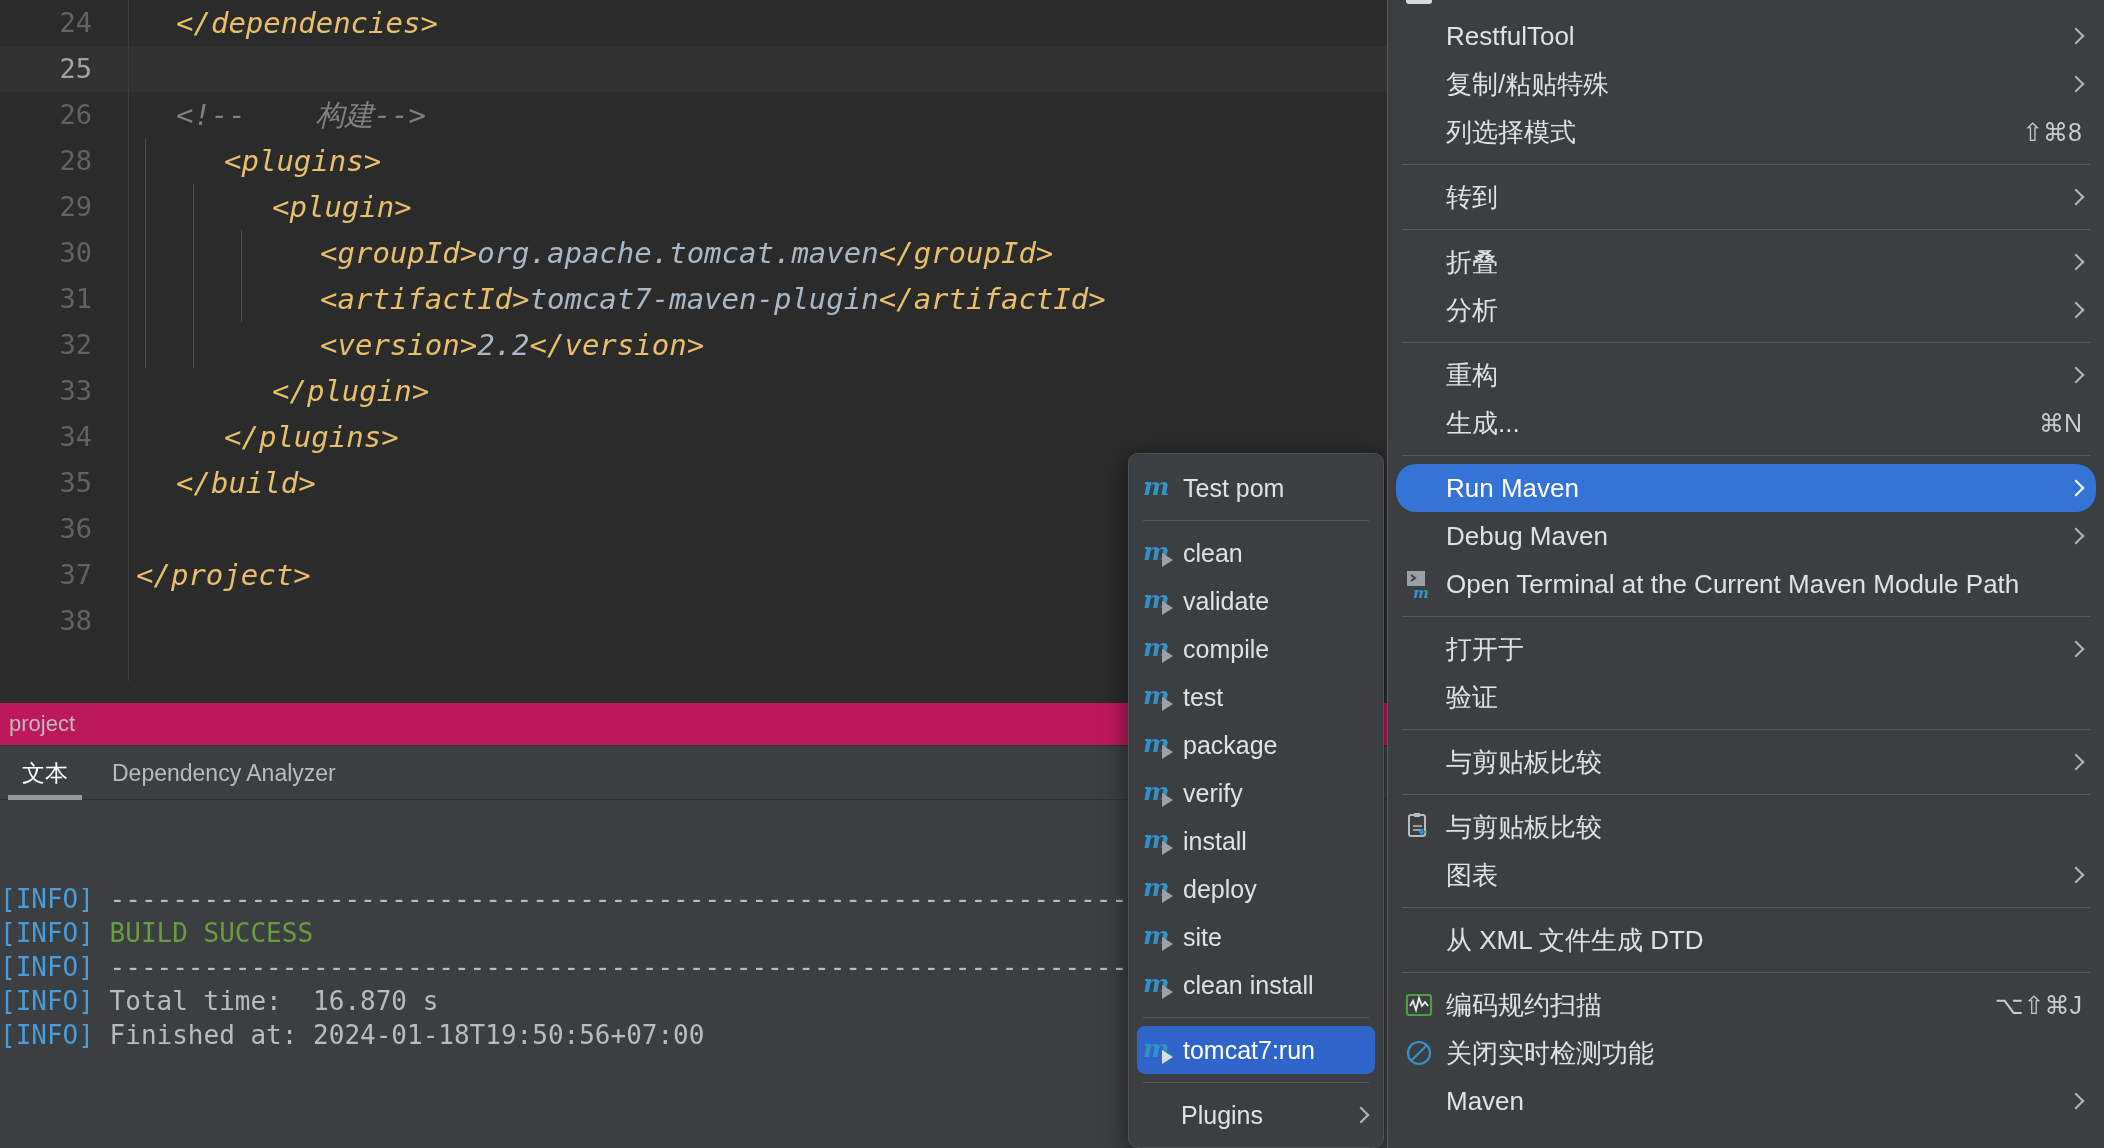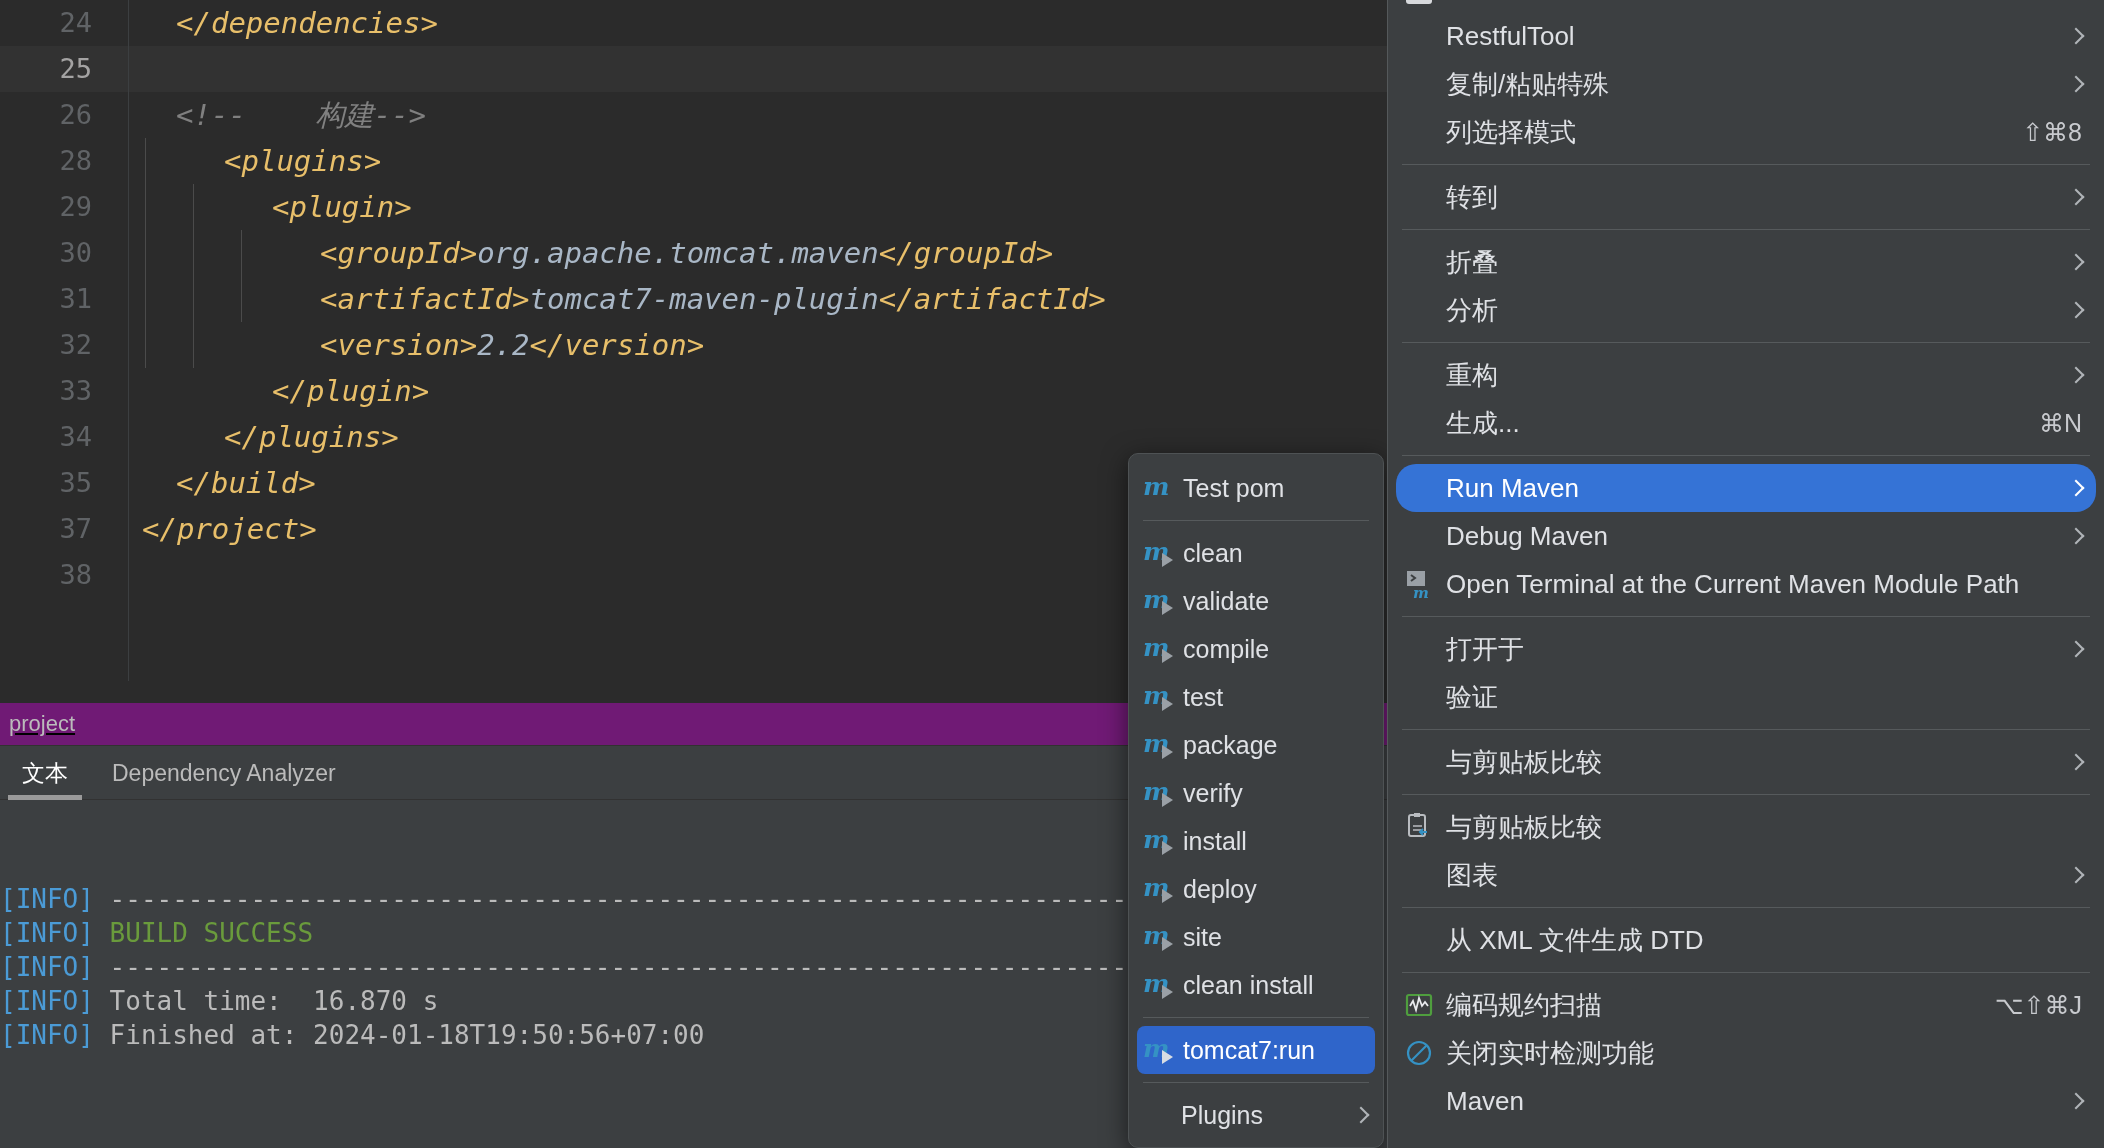--- a/index.html
+++ b/index.html
@@ -43,22 +43,22 @@
     background: #2b2b2b;
   }
 
   
   #bottom-panel {
     position: absolute; left: 0; top: 703px; width: 1387px; height: 445px;
     background: #3c3f41;
   }
   #breadcrumb-bar {
     position: absolute; left: 0; top: 0; width: 100%; height: 43px;
-    background: #701a75; border-bottom: 1px solid #323232;
-    display: flex; align-items: center; padding-left: 9px; text-decoration: underline;
+    background: #be185d; border-bottom: 1px solid #323232;
+    display: flex; align-items: center; padding-left: 9px;
   }
   #breadcrumb-bar .bc-text { color: #bbbbbb; font-size: 22px; }
   #tabs-bar {
     position: absolute; left: 0; top: 44px; width: 100%; height: 53px;
     background: #3c3f41; display: flex; align-items: center;
     border-bottom: 1px solid #323232;
   }
   .panel-tab {
     height: 53px; display: flex; align-items: center; padding: 0 22px;
     color: #bbbbbb; font-size: 23px; position: relative; justify-content: center;
@@ -175,21 +175,22 @@
         <div class="code-line current"><span class="ln">25</span><span class="code-txt" style="padding-left: 0px;"></span></div>
         <div class="code-line"><span class="ln">26</span><span class="code-txt" style="padding-left: 48px;"><span class="cmt">&lt;!--    构建--&gt;</span></span></div>
         <div class="code-line"><span class="ln">28</span><span class="code-txt" style="padding-left: 96px;"><span class="tag">&lt;plugins&gt;</span></span></div>
         <div class="code-line"><span class="ln">29</span><span class="code-txt" style="padding-left: 144px;"><span class="tag">&lt;plugin&gt;</span></span></div>
         <div class="code-line"><span class="ln">30</span><span class="code-txt" style="padding-left: 192px;"><span class="tag">&lt;groupId&gt;</span><span class="txtval">org.apache.tomcat.maven</span><span class="tag">&lt;/groupId&gt;</span></span></div>
         <div class="code-line"><span class="ln">31</span><span class="code-txt" style="padding-left: 192px;"><span class="tag">&lt;artifactId&gt;</span><span class="txtval">tomcat7-maven-plugin</span><span class="tag">&lt;/artifactId&gt;</span></span></div>
         <div class="code-line"><span class="ln">32</span><span class="code-txt" style="padding-left: 192px;"><span class="tag">&lt;version&gt;</span><span class="txtval">2.2</span><span class="tag">&lt;/version&gt;</span></span></div>
         <div class="code-line"><span class="ln">33</span><span class="code-txt" style="padding-left: 144px;"><span class="tag">&lt;/plugin&gt;</span></span></div>
         <div class="code-line"><span class="ln">34</span><span class="code-txt" style="padding-left: 96px;"><span class="tag">&lt;/plugins&gt;</span></span></div>
         <div class="code-line"><span class="ln">35</span><span class="code-txt" style="padding-left: 48px;"><span class="tag">&lt;/build&gt;</span></span></div>
-        <div class="code-line"><span class="ln">37</span><span class="code-txt" style="padding-left: 14px;"><span class="tag">&lt;/project&gt;</span></span></div>
+        <div class="code-line"><span class="ln">36</span><span class="code-txt" style="padding-left: 0px;"></span></div>
+        <div class="code-line"><span class="ln">37</span><span class="code-txt" style="padding-left: 8px;"><span class="tag">&lt;/project&gt;</span></span></div>
         <div class="code-line"><span class="ln">38</span><span class="code-txt" style="padding-left: 0px;"></span></div>
       </div>
     <div class="gutter-sep"></div>
     <div id="hscroll-track">
       
     </div>
   <div class="indent-guide" style="left: 145px; top: 138px; height: 230px;"></div>
       <div class="indent-guide" style="left: 193px; top: 184px; height: 184px;"></div>
       <div class="indent-guide" style="left: 241px; top: 230px; height: 92px;"></div>
     </div>

